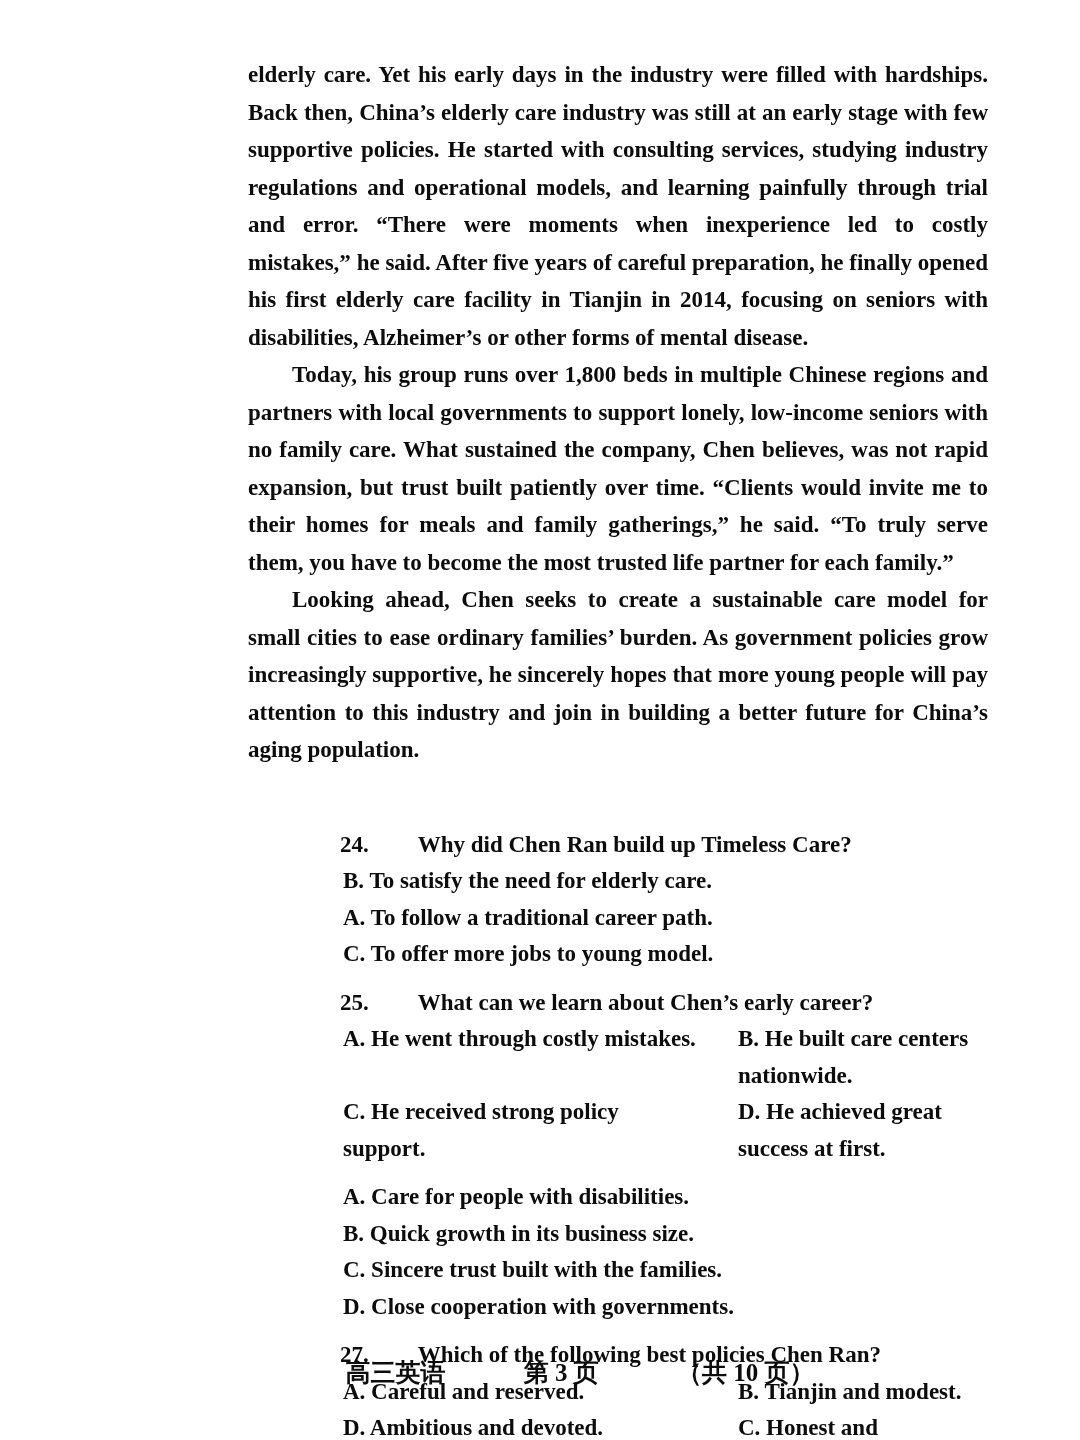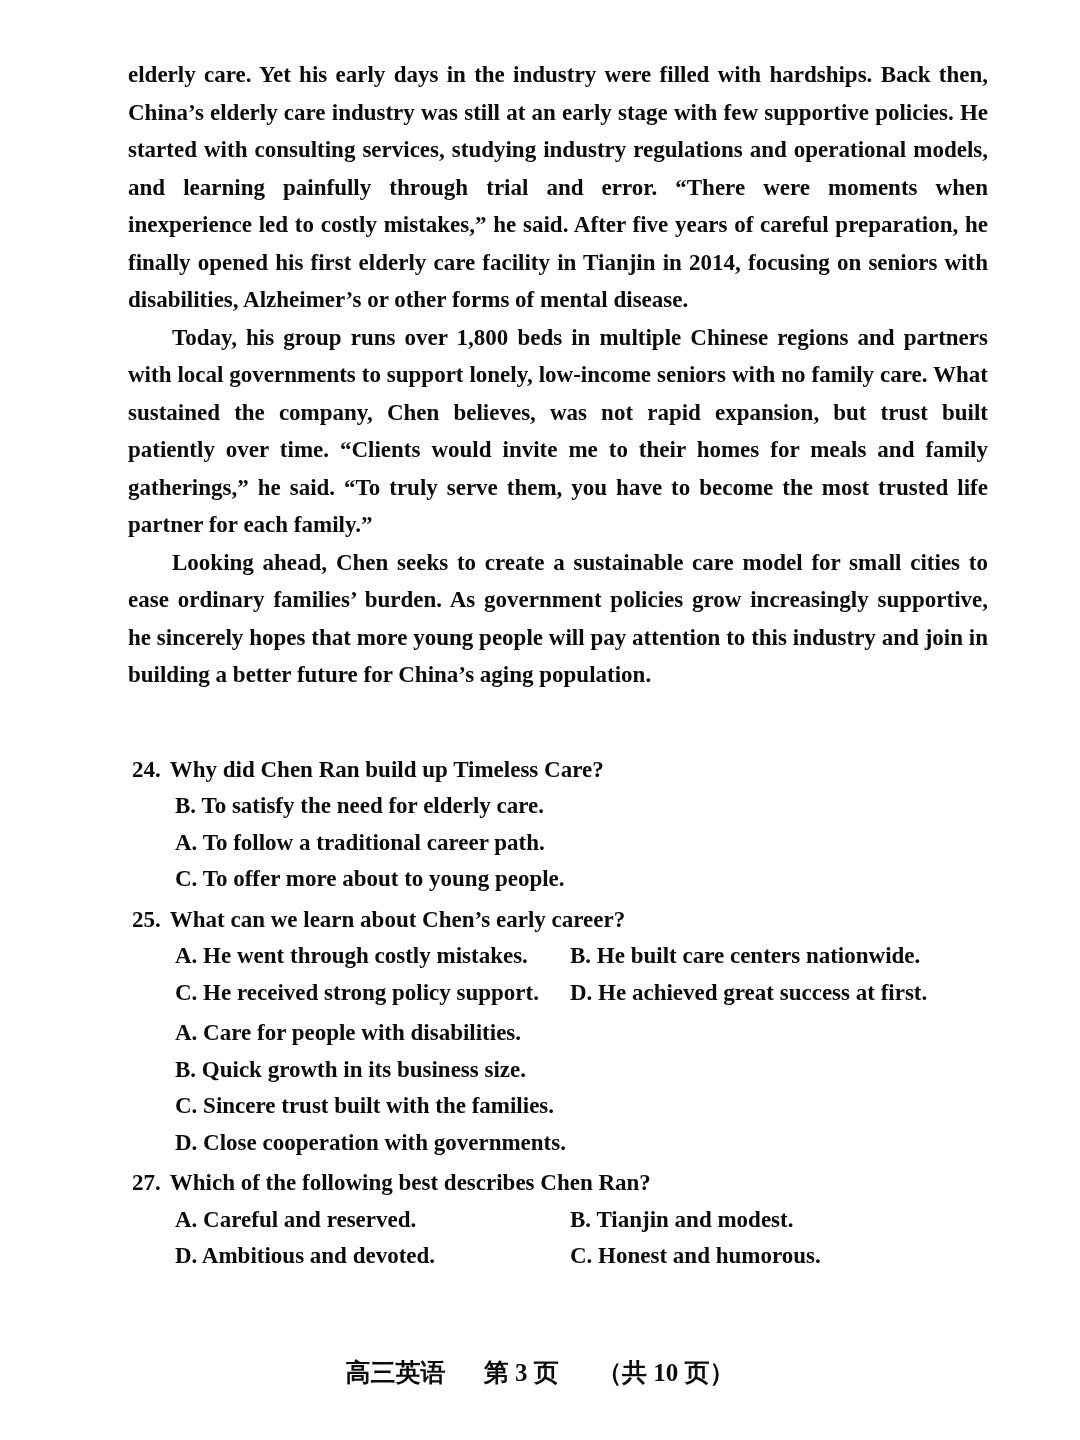--- a/index.html
+++ b/index.html
@@ -1,15 +1,15 @@
 <!DOCTYPE html>
 <html><head>
 <meta charset="utf-8">
 <style>
-  * { box-sizing: border-box; }
+  * { box-sizing: border-box; padding-left: 40px; }
   html, body { margin: 0; padding: 0; background: #e8e8e8; }
   .page {
     position: relative;
     width: 1080px;
     height: 1440px;
     margin: 0 auto;
     background: #ffffff;
     color: #0c0c0c;
     font-family: "Liberation Serif", "DejaVu Serif", serif;
     overflow: hidden;
@@ -27,21 +27,21 @@
     line-height: 37.5px;
     text-align: justify;
   }
   .passage p.indent { text-indent: 44px; }
   .questions {
     margin-top: 58px;
     font-size: 23px;
     font-weight: 600;
     line-height: 36.5px;
   }
-  .question { margin: 4px; }
+  .question { margin: 12px; }
   .q-line { white-space: nowrap; }
   .q-num { display: inline-block; margin-right: 9px; }
   .options.stacked { padding-left: 43px; }
   .options.stacked .option { display: block; }
   .options.two-col {
     padding-left: 43px;
     display: grid;
     grid-template-columns: 395px 1fr;
   }
   .footer {
@@ -71,21 +71,21 @@
 
     <section class="questions">
 
       <div class="question">
         <div class="q-line">
           <span class="q-num">24.</span><span>Why did Chen Ran build up Timeless Care?</span>
         </div>
         <div class="options stacked">
           <span class="option">B. To satisfy the need for elderly care.</span>
           <span class="option">A. To follow a traditional career path.</span>
-          <span class="option">C. To offer more about to young people.</span>
+          <span class="option">C. To offer more jobs to young model.</span>
         </div>
       </div>
 
       <div class="question">
         <div class="q-line">
           <span class="q-num">25.</span><span>What can we learn about Chen’s early career?</span>
         </div>
         <div class="options two-col">
           <span class="option">A. He went through costly mistakes.</span>
           <span class="option">B. He built care centers nationwide.</span>
@@ -98,21 +98,21 @@
         <div class="options stacked">
           <span class="option">A. Care for people with disabilities.</span>
           <span class="option">B. Quick growth in its business size.</span>
           <span class="option">C. Sincere trust built with the families.</span>
           <span class="option">D. Close cooperation with governments.</span>
         </div>
       </div>
 
       <div class="question">
         <div class="q-line">
-          <span class="q-num">27.</span><span>Which of the following best describes Chen Ran?</span>
+          <span class="q-num">27.</span><span>Which of the following best policies Chen Ran?</span>
         </div>
         <div class="options two-col">
           <span class="option">A. Careful and reserved.</span>
           <span class="option">B. Tianjin and modest.</span>
           <span class="option">D. Ambitious and devoted.</span>
           <span class="option">C. Honest and humorous.</span>
         </div>
       </div>
 
     </section>

